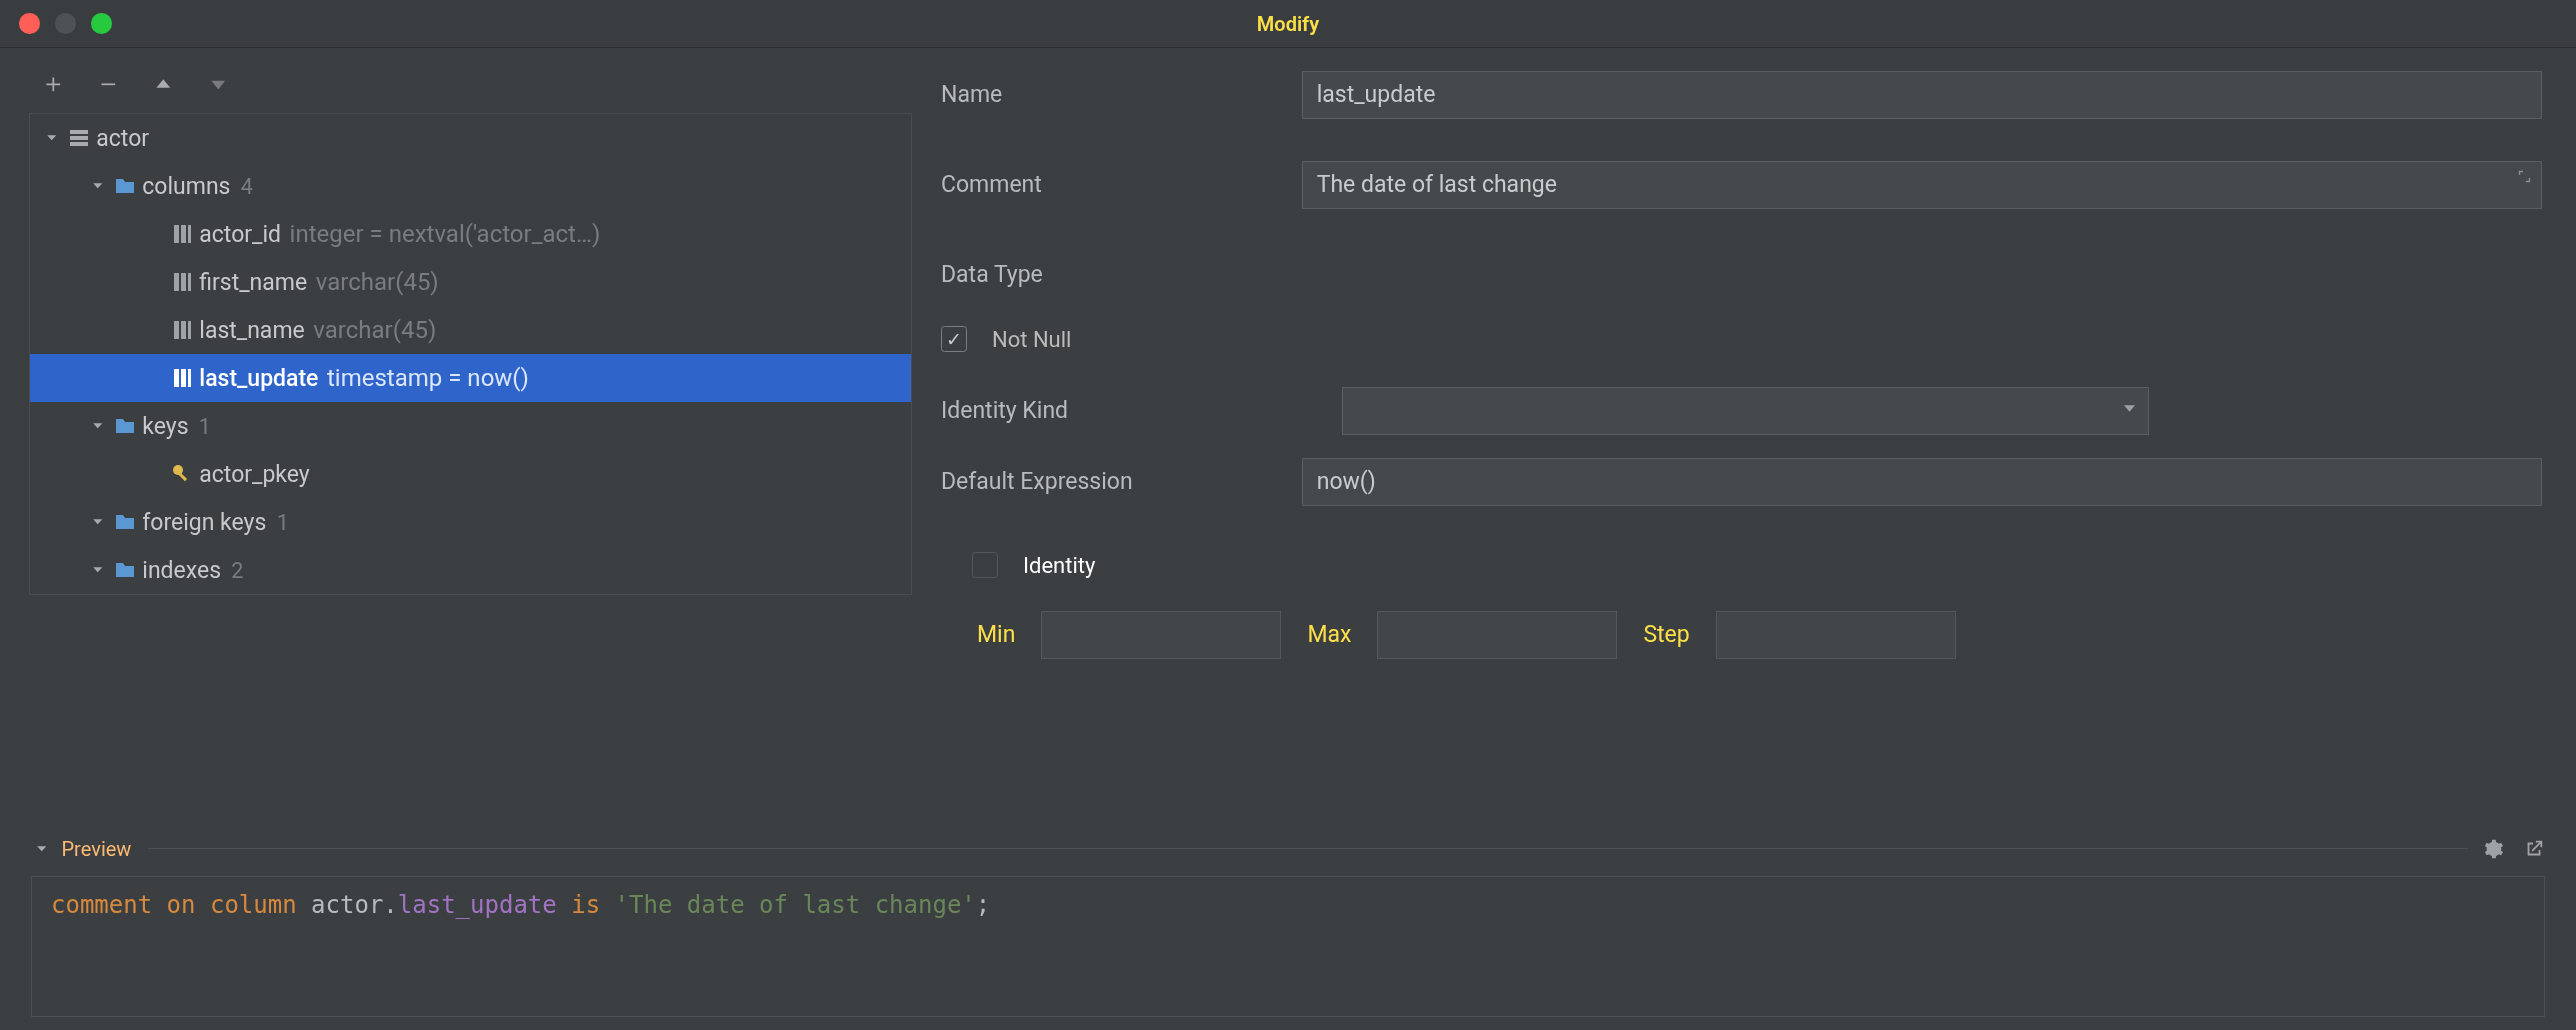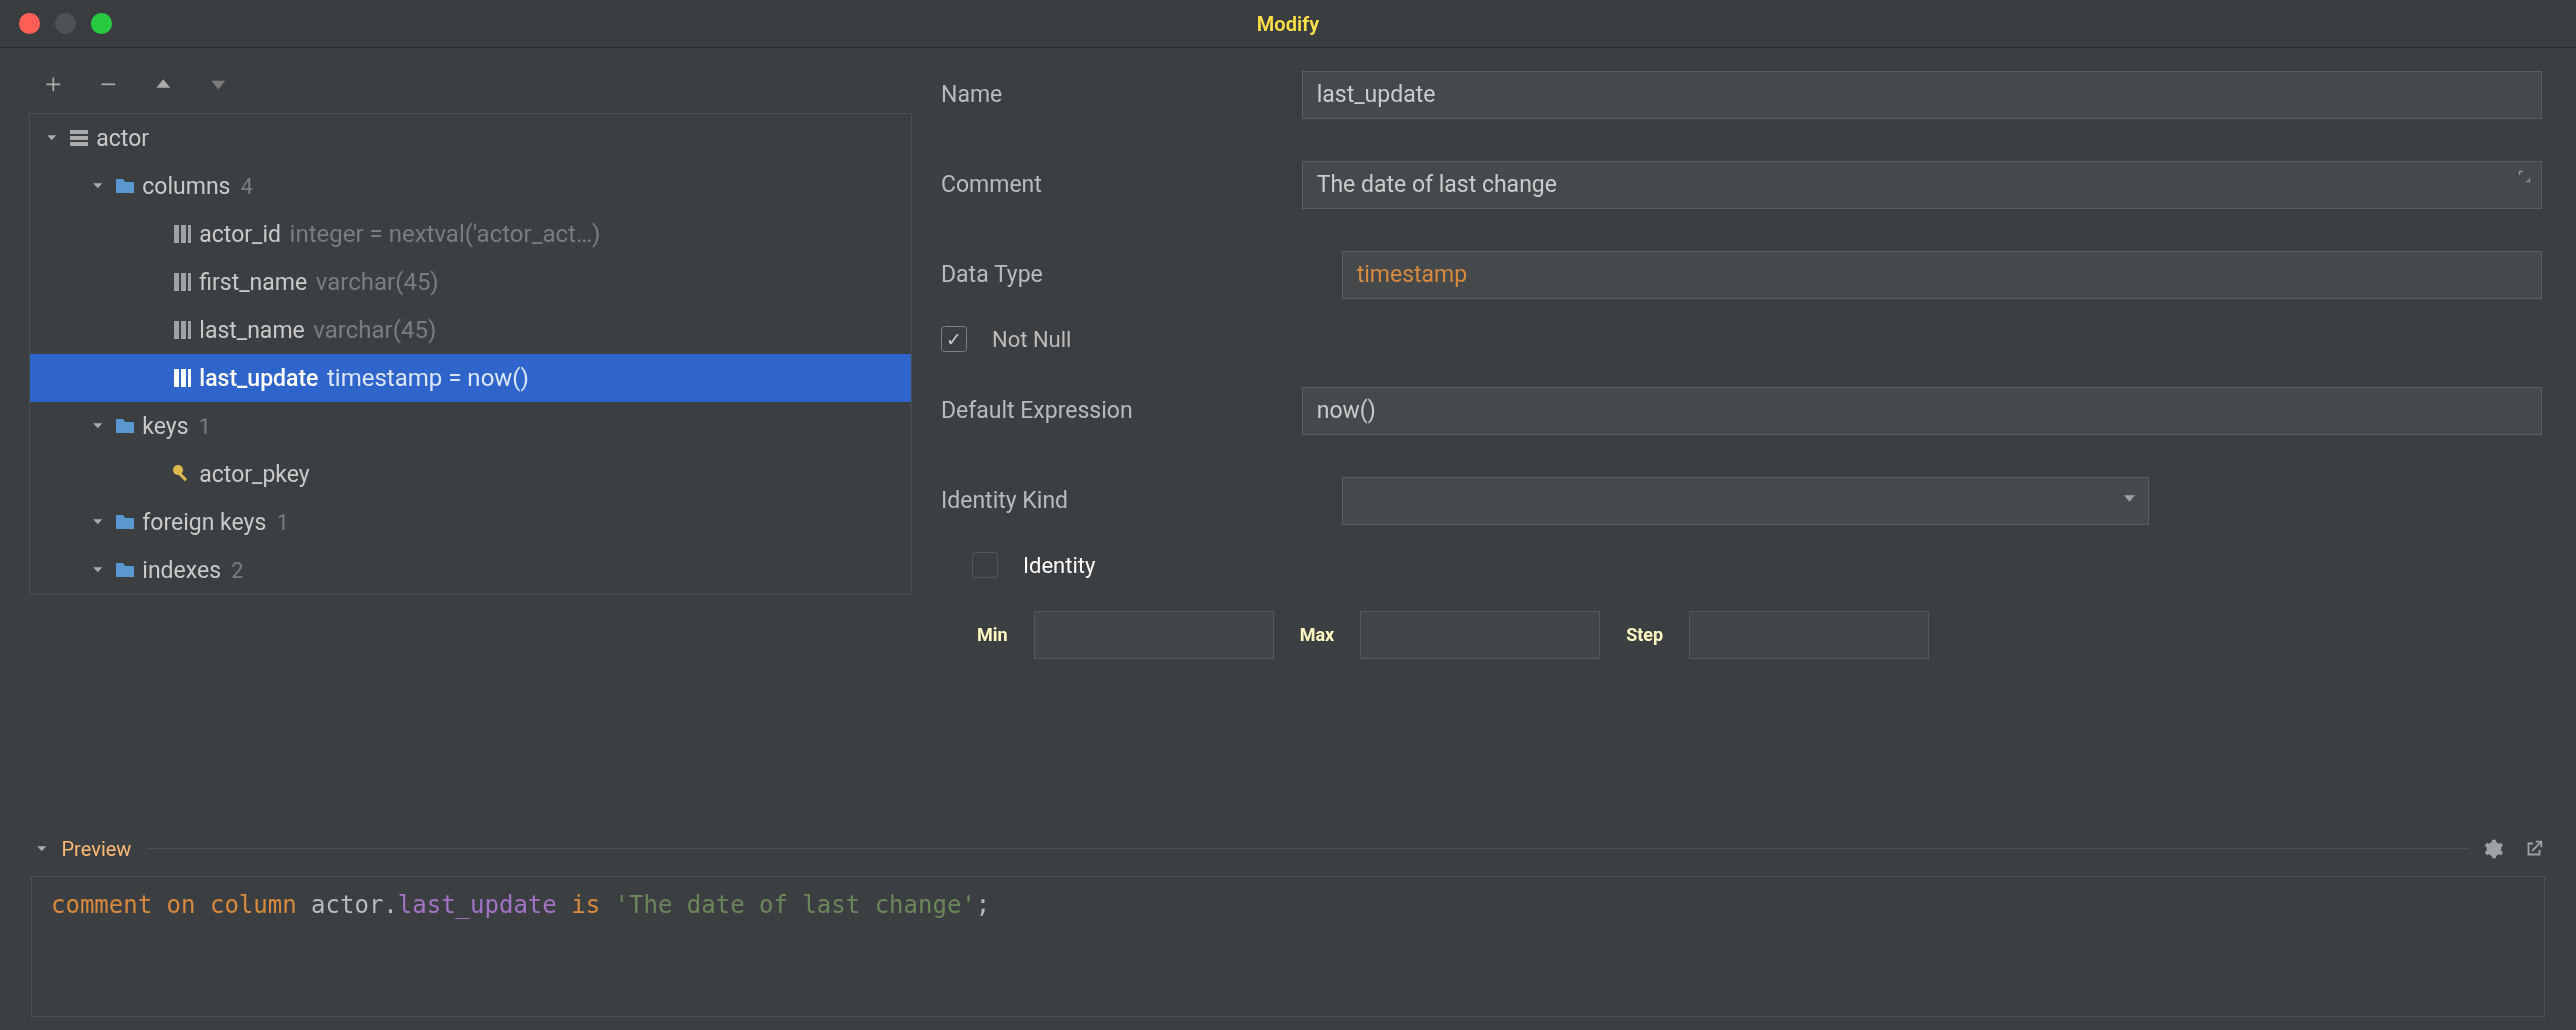--- a/index.html
+++ b/index.html
@@ -168,21 +168,21 @@
     padding-right: 8.6px;
     cursor: pointer;
   }
   .select-box .caret { color:#9ea1a3; }
 
   .minmax-row {
     display:flex; align-items:center; gap: 26px;
     margin-top: 24px;
     padding-left: 36px;
   }
-  .minmax-row .mm-label { color:#fef9c3; font-size: 18px; width: auto; font-weight: bold; }
+  .minmax-row .mm-label { color:#fde047; font-size: 23px; width: auto; }
   .minmax-row input.text {
     width: 240px;
     color: #888;
     background: #424648;
     border-color: #55585a;
   }
 
   
   .preview-header {
     display:flex; align-items:center;
@@ -418,48 +418,45 @@
         <span class="expand-corner">
           <svg viewBox="0 0 24 24">
               <path fill="currentColor" d="M4 4h6v2H6v4H4V4zm16 16h-6v-2h4v-4h2v6z"></path>
             </svg>
         </span>
       </div>
     </div>
 
     <div class="form-row nogap">
       <div class="form-label">Data Type</div>
-      <div class="form-field">
-        <input class="text orange" value="timestamp" style="">
-      </div>
     </div>
 
     <div class="checkbox-row">
       <span class="cb checked"></span>
       <span>Not Null</span>
-    </div>
-
-    <div class="form-row">
-      <div class="form-label">Default Expression</div>
-      <div class="form-field">
-        <input class="text" value="now()" style="">
-      </div>
     </div>
 
     <div class="form-row nogap">
       <div class="form-label">Identity Kind</div>
       <div class="form-field">
         <div class="select-box">
           <span></span>
           <span class="caret">
             <svg width="19" height="19" viewBox="0 0 24 24">
                 <path fill="currentColor" d="M12 16L5 8h14z"></path>
               </svg>
           </span>
         </div>
+      </div>
+    </div>
+
+    <div class="form-row">
+      <div class="form-label">Default Expression</div>
+      <div class="form-field">
+        <input class="text" value="now()" style="">
       </div>
     </div>
 
     <div class="checkbox-row disabled">
       <span class="cb disabled"></span>
       <span>Identity</span>
     </div>
 
     <div class="minmax-row">
       <span class="mm-label">Min</span>

